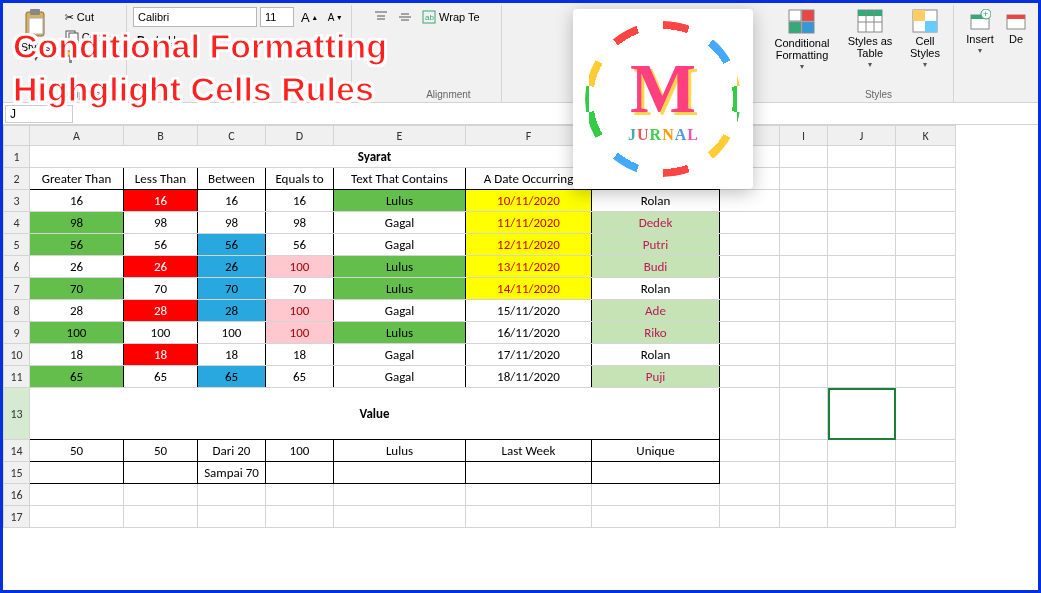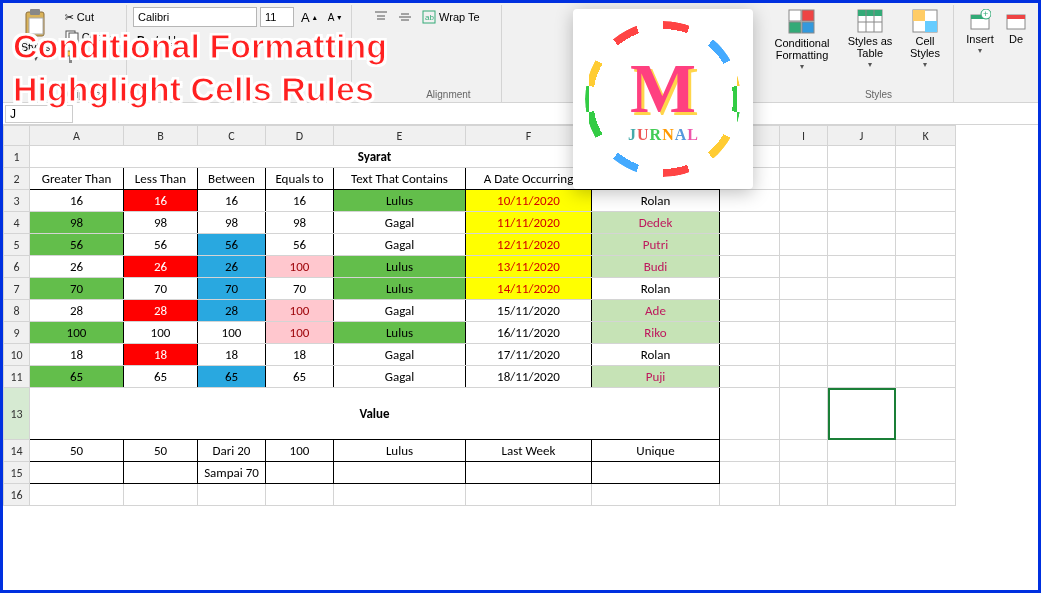--- a/index.html
+++ b/index.html
@@ -586,15 +586,29 @@
           <td class=""></td>
           <td class=""></td>
           <td class=""></td>
           <td class=""></td>
           <td class=""></td>
           <td class=""></td>
           <td class=""></td>
           <td class=""></td>
           <td class=""></td>
         </tr>
+        <tr>
+          <th class="rowhdr">17</th>
+          <td class=""></td>
+          <td class=""></td>
+          <td class=""></td>
+          <td class=""></td>
+          <td class=""></td>
+          <td class=""></td>
+          <td class=""></td>
+          <td class=""></td>
+          <td class=""></td>
+          <td class=""></td>
+          <td class=""></td>
+        </tr>
       </tbody>
     </table>
 </div>
 
 </body></html>

